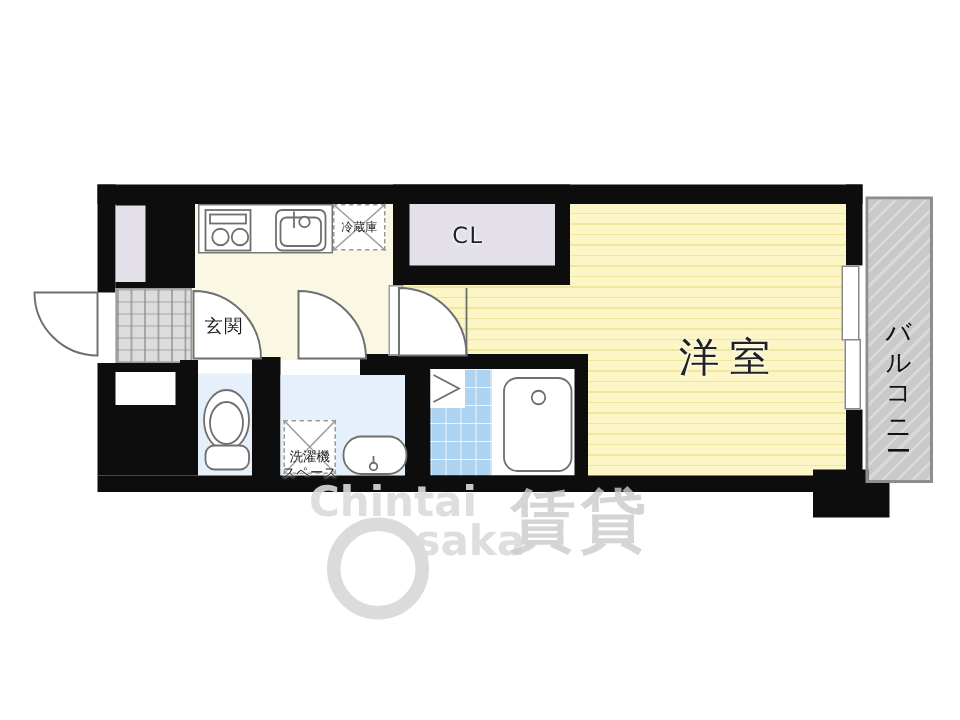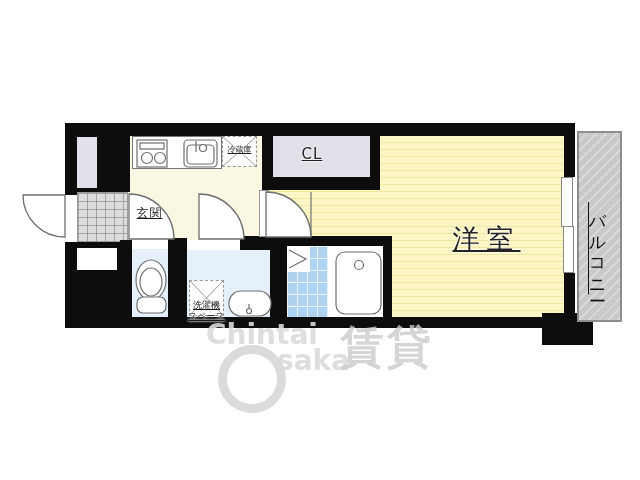--- a/index.html
+++ b/index.html
@@ -27,21 +27,21 @@
   .balcony{background:repeating-linear-gradient(135deg,
       var(--balcony-fill,#c9c9c9) 0px, var(--balcony-fill,#c9c9c9) 5px,
       #d9d9d9 5px, #d9d9d9 7px);border:2px solid #8e8e8e;}
   .dashed-box{background:#fff;border:1px dashed #999;}
   .counter{background:#fff;border:1px solid #777;}
   .frame{background:#fff;border:1px solid #999;}
   .sash{background:#fff;border:1px solid #888;}
 
   
   .lbl{color:#1a1a1a;text-shadow:0 0 2px #fff,0 0 2px #fff;display:flex;
-       justify-content:center;text-align:center;text-decoration:underline;}
+       align-items:center;justify-content:center;text-align:center;}
   .lbl-genkan{font-size:12px;letter-spacing:1px;margin-left:47px;}
   .lbl-cl{font-size:15px;letter-spacing:1px;color:#222;}
   .lbl-fridge{font-size:8px;}
   .lbl-washer{font-size:9px;line-height:11px;flex-direction:column;}
   .lbl-main{font-size:27px;line-height:30px;flex-direction:column;color:#222;}
   .lbl-main .rm-name{letter-spacing:7px;padding-left:7px;margin-left:32px;}
   .lbl-balcony{writing-mode:vertical-rl;text-orientation:upright;font-size:17px;
                letter-spacing:3px;color:#111;text-shadow:none;}
 
   

